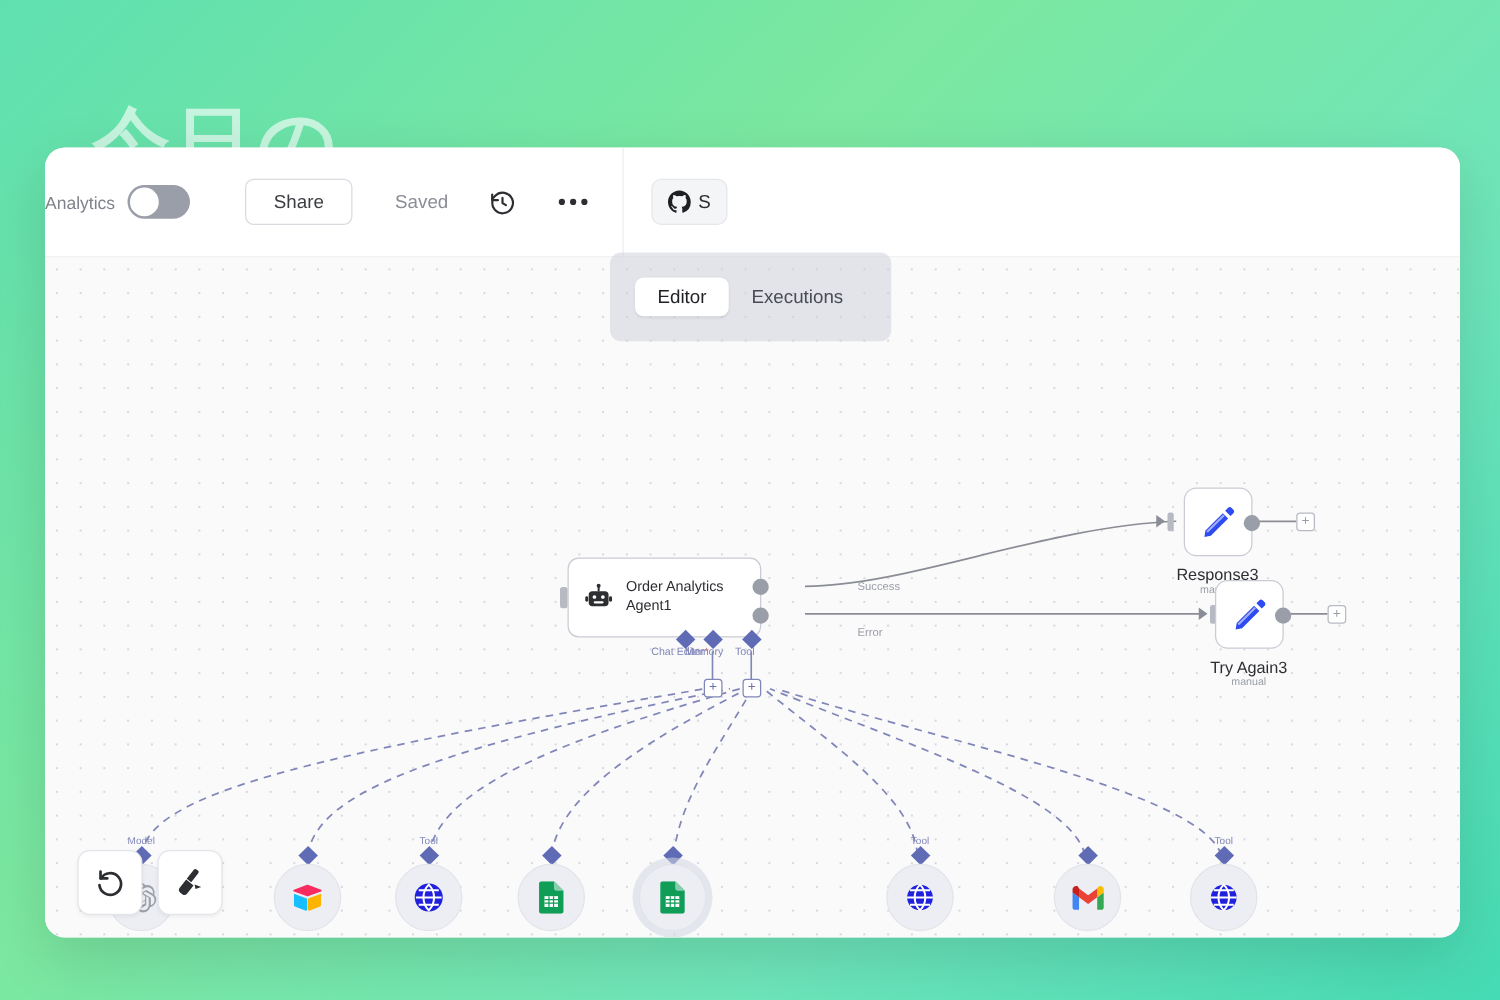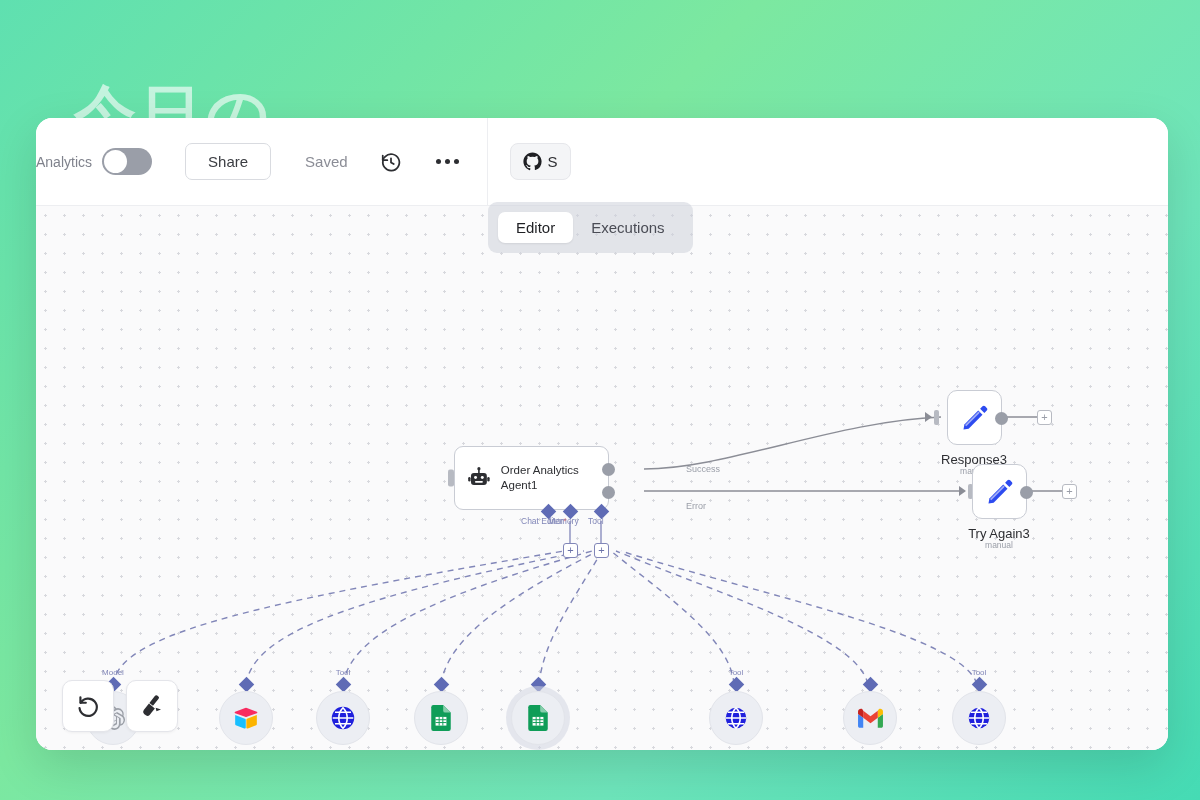--- a/index.html
+++ b/index.html
@@ -63,21 +63,21 @@
   .toggle {
     width: 50px; height: 27px; border-radius: 14px;
     background: #9a9ea8; position: relative; flex: none;
   }
   .toggle::after {
     content: ""; position: absolute; left: 2px; top: 2px;
     width: 23px; height: 23px; border-radius: 50%;
     background: #fff;
   }
   #btn-share {
-    margin-left: 33px;
+    margin-left: 44px;
     border: 1px solid #d9dbe0; background: #fff;
     border-radius: 7px; padding: 9px 22px;
     font-size: 15px; color: #3b3d42; cursor: pointer;
     font-family: "Liberation Sans", sans-serif;
   }
   #saved-label { margin-left: 34px; font-size: 15px; color: #8b8d96; }
   .icon-btn {
     margin-left: 30px; width: 26px; height: 26px;
     display: flex; align-items: center; justify-content: center;
     cursor: pointer; color: #2d2e32;
@@ -93,21 +93,21 @@
     white-space: nowrap; overflow: hidden;
   }
 
   
   #tabs {
     position: absolute;
     left: 452px; top: 84px;
     display: flex; gap: 0px;
     background: rgba(205,209,219,0.55);
     border-radius: 9px;
-    padding: 10px;
+    padding: 20px;
     z-index: 30;
   }
   .tab {
     font-size: 15px; padding: 7px 18px; border-radius: 7px;
     color: #4a4c55; cursor: pointer; white-space: nowrap;
   }
   .tab.active { background: #fff; color: #1f2024; box-shadow: 0 1px 2px rgba(0,0,0,0.08); }
 
   
   #canvas {

